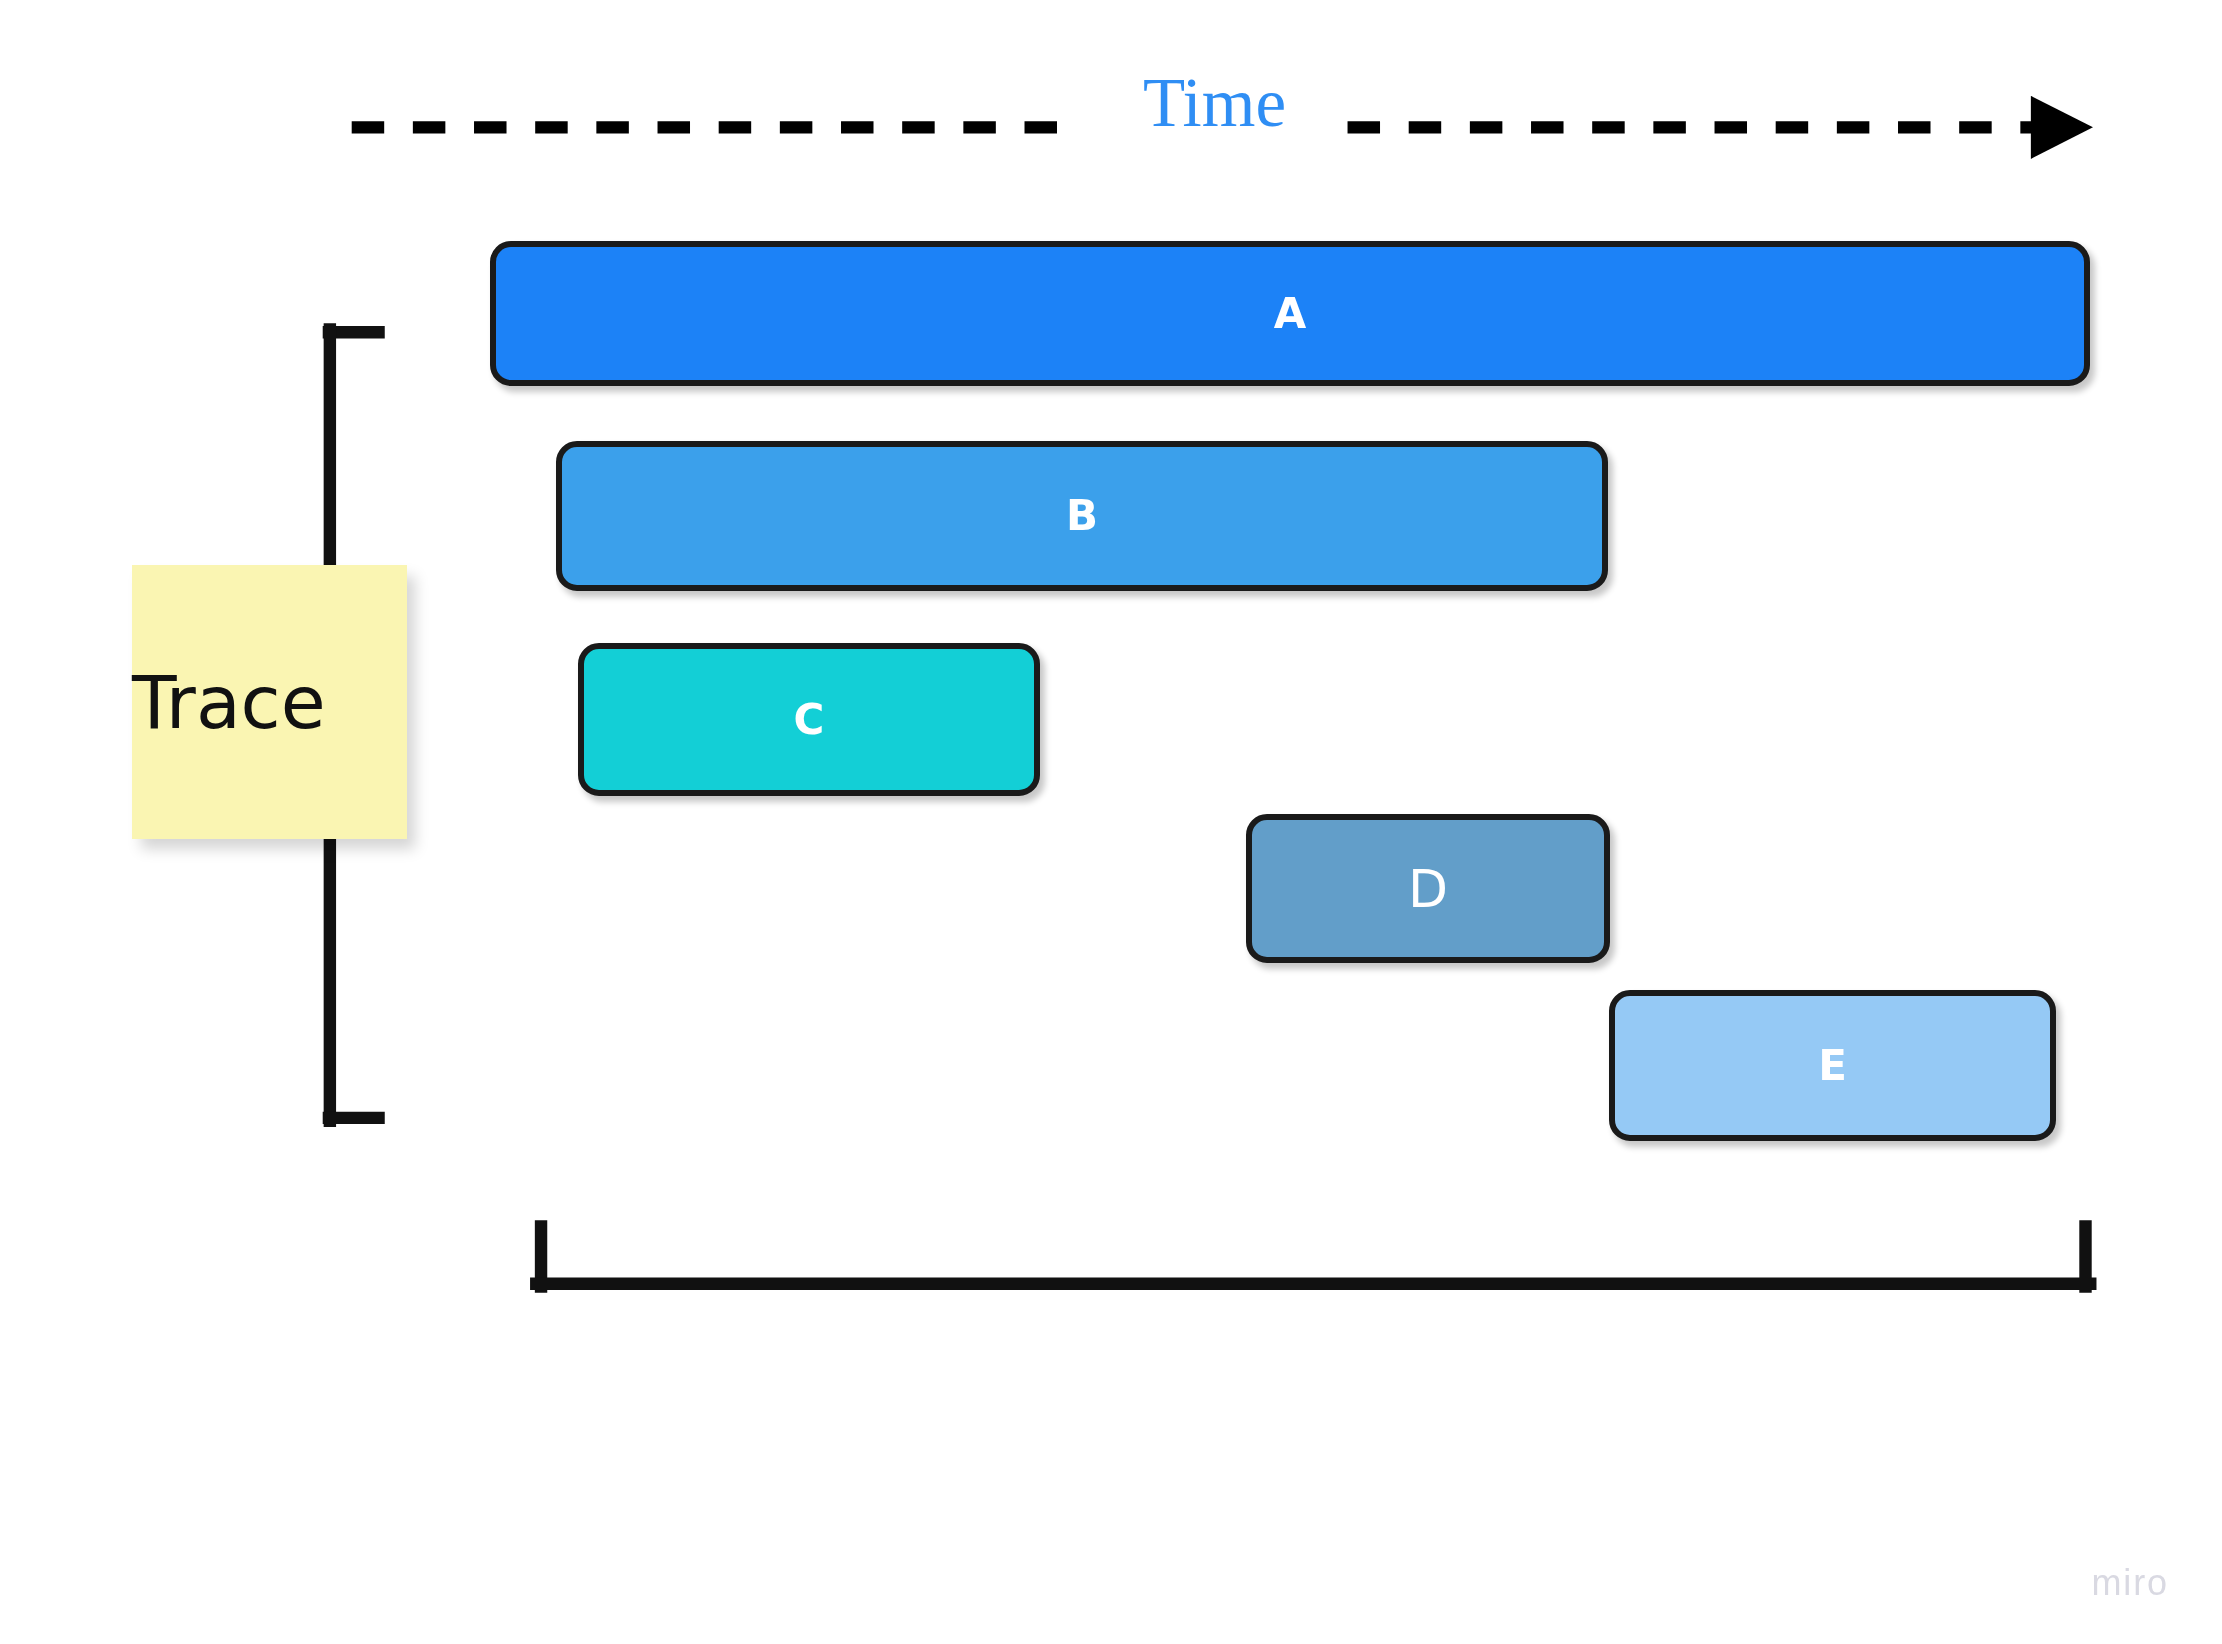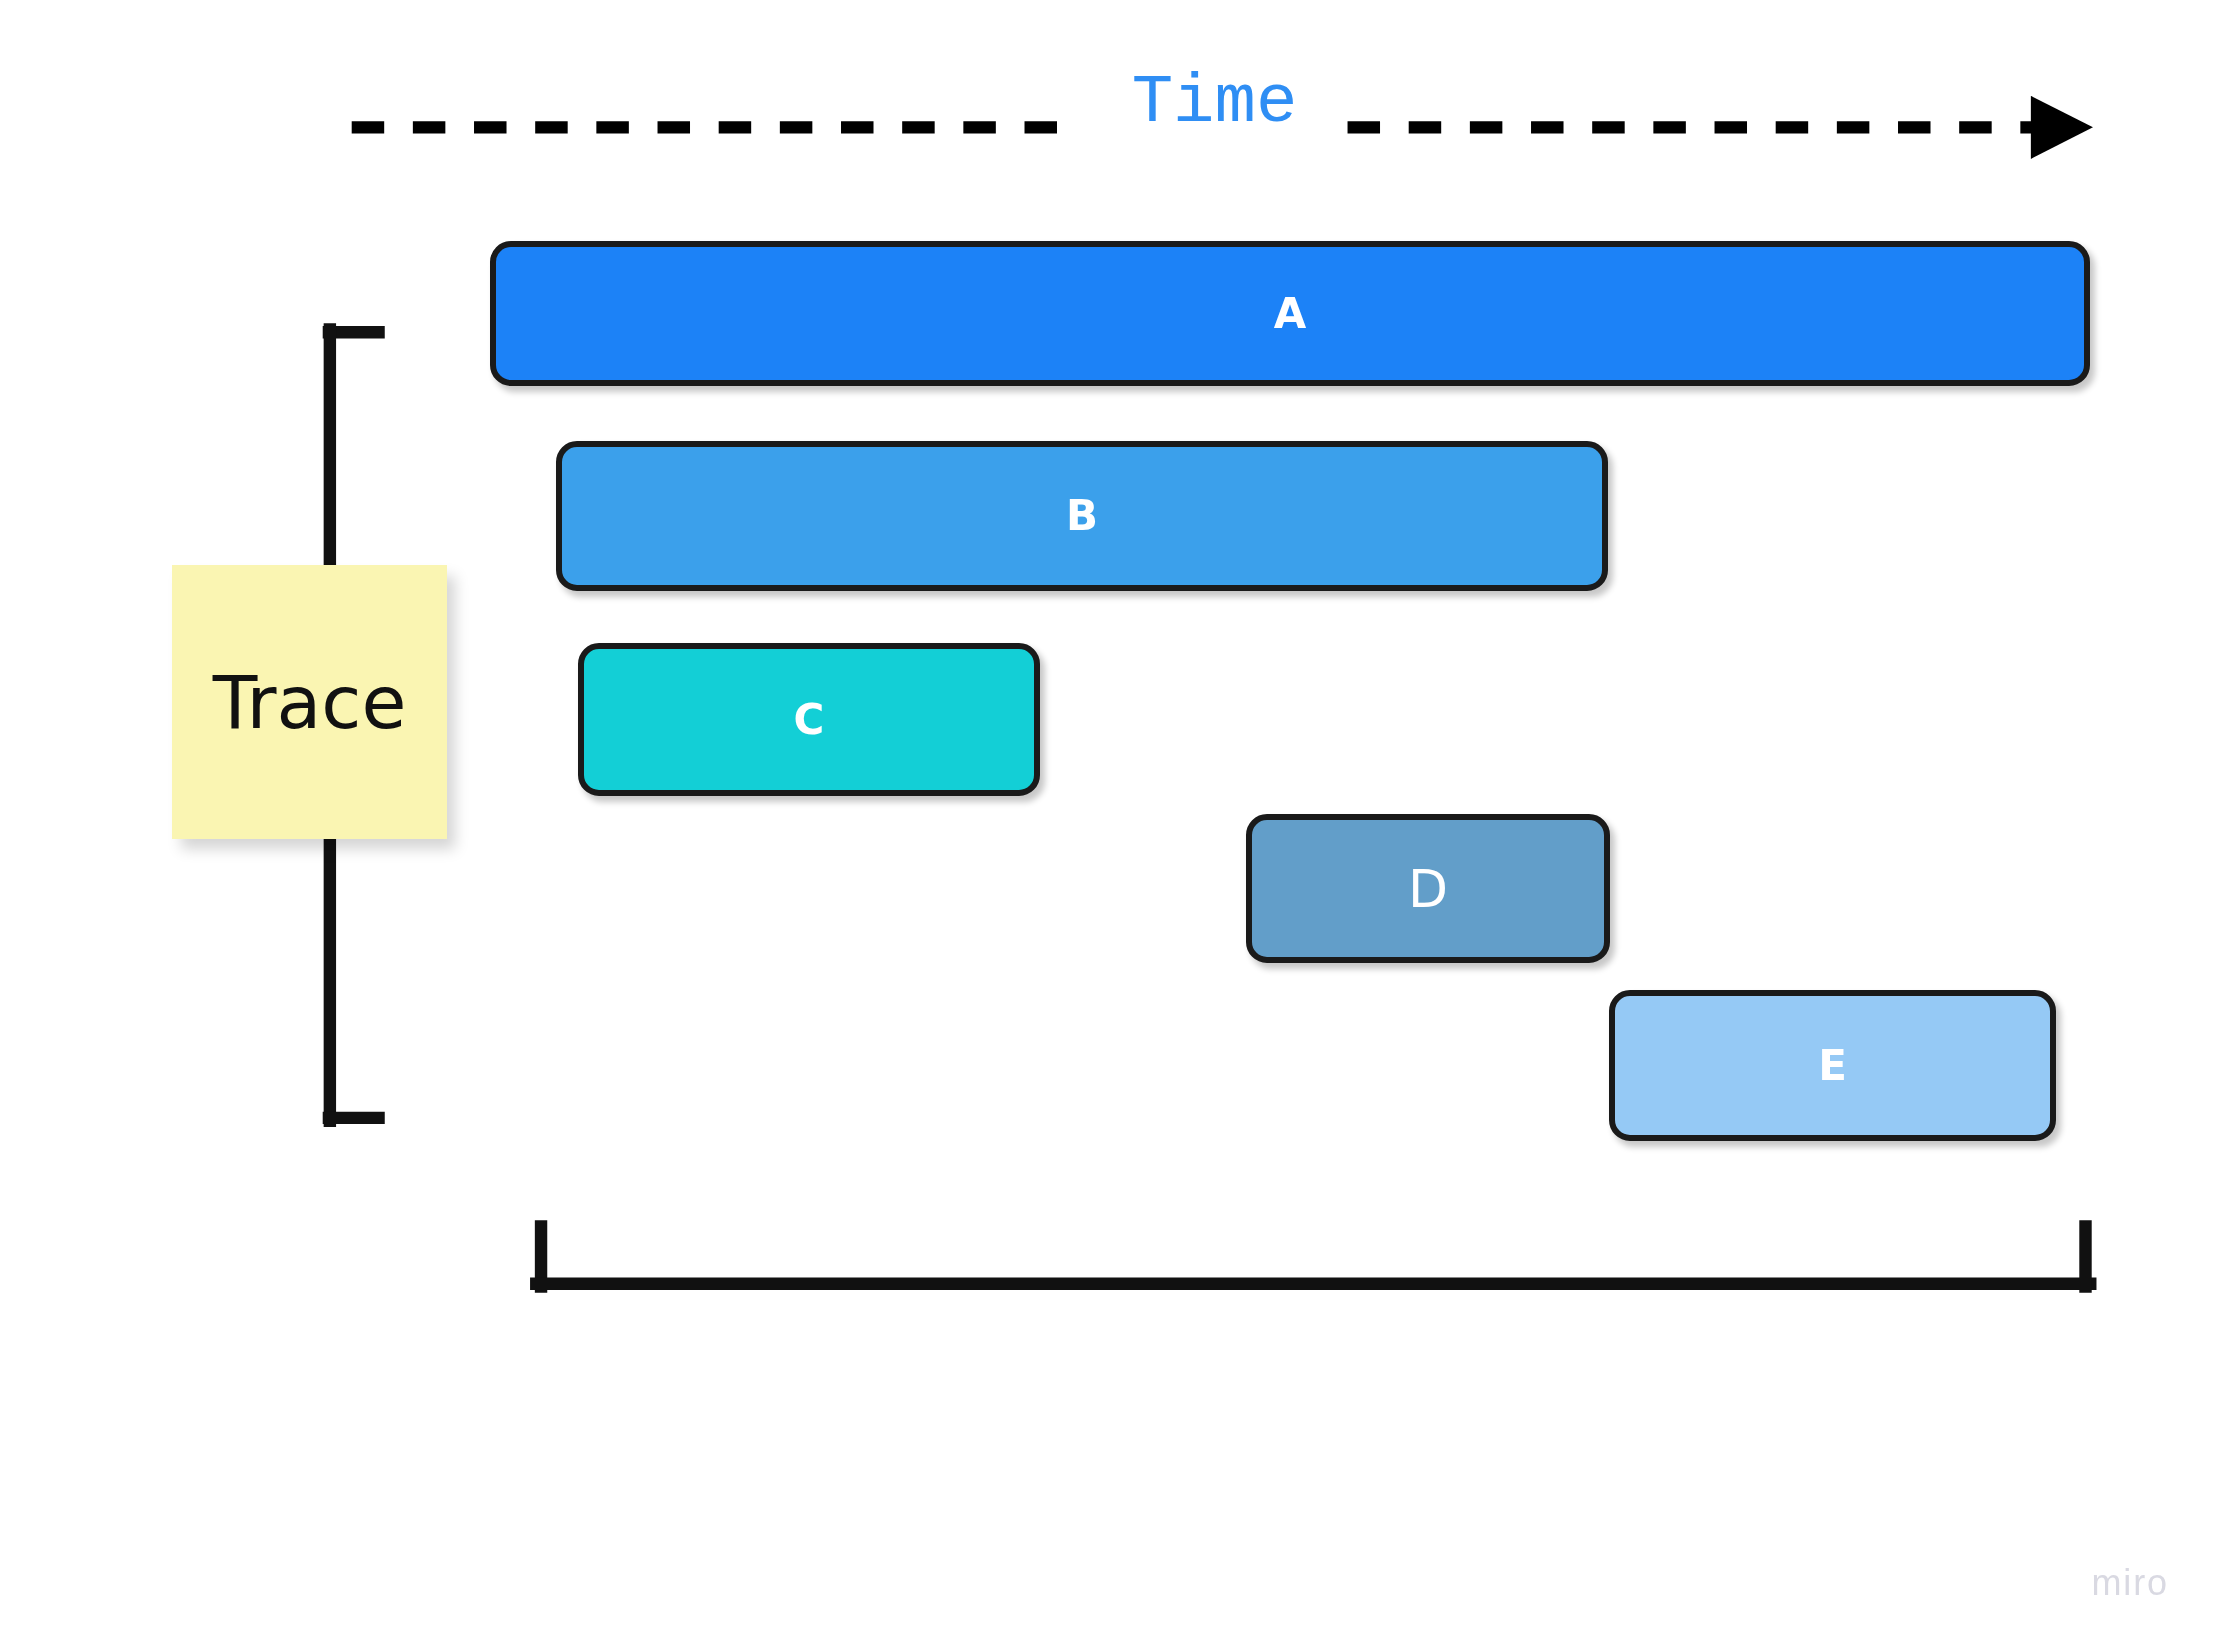--- a/index.html
+++ b/index.html
@@ -27,21 +27,21 @@
     height: 249px;
     pointer-events: none;
   }
   .time-label {
     position: absolute;
     left: 1090px;
     top: 69px;
     width: 249px;
     text-align: center;
     font-size: 69px;
-    font-family: Liberation Mono, monospace;
+    font-family: Liberation Serif, serif;
     color: #2f8ef4;
     letter-spacing: 0px;
     line-height: 1;
   }
 
   
   .span-bar {
     position: absolute;
     box-sizing: border-box;
     border: 6.7px solid #1a1a1a;
@@ -63,23 +63,22 @@
     font-weight: normal;
     font-size: 52px;
   }
 
   
   .sticky {
     position: absolute;
     box-sizing: border-box;
     display: flex;
     align-items: center;
-    justify-content: center;
+    justify-content: flex-start;
     box-shadow: 8.6px 10.5px 13.4px rgba(0,0,0,0.17);
-    margin-left: 40px;
   }
   .sticky-text {
     font-size: 73px;
     font-family: "DejaVu Sans", sans-serif;
     color: #111111;
     line-height: 1;
     user-select: none;
   }
 
   

